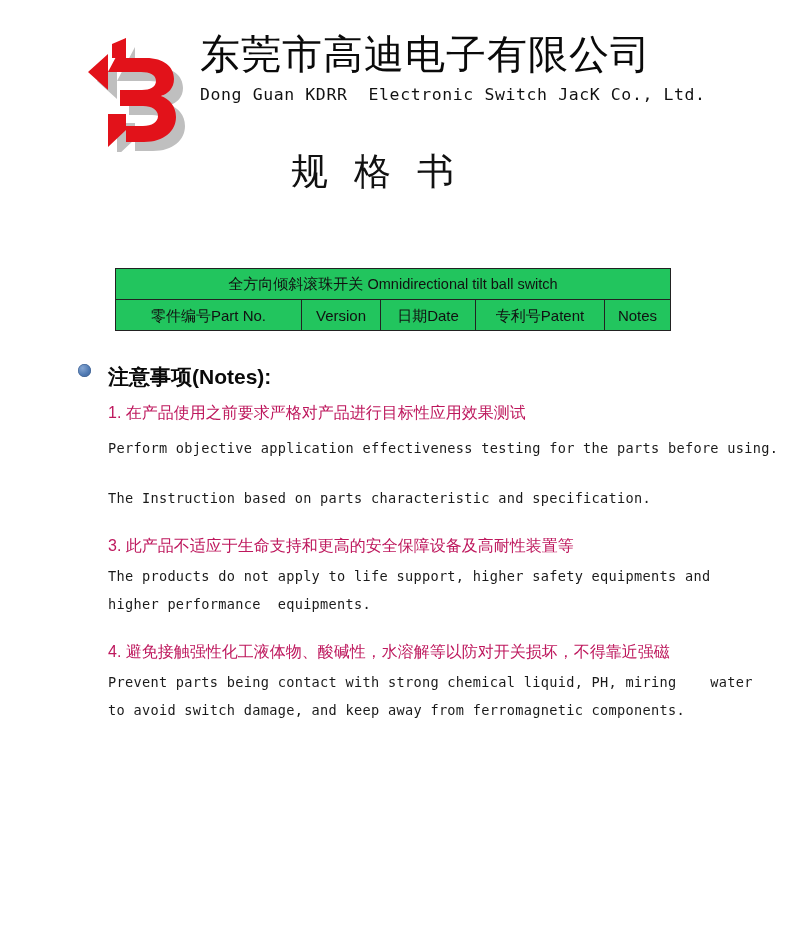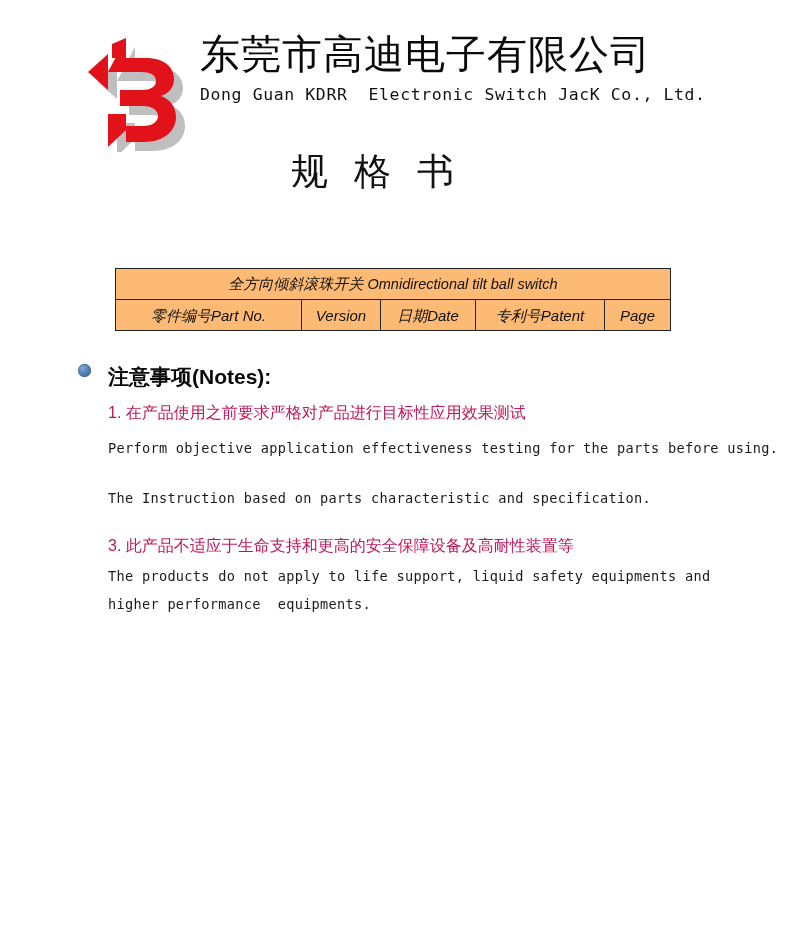--- a/index.html
+++ b/index.html
@@ -78,22 +78,21 @@
   .spec-table-wrap {
     position: absolute;
     left: 115px;
     top: 268px;
     width: 555px;
   }
   table.spec-table {
     border-collapse: collapse;
     width: 100%;
     table-layout: fixed;
-    background: #fdba74;
-    font-style: italic;
+    background: #22c55e;
   }
   table.spec-table td {
     border: 1.6px solid #222222;
     height: 26px;
     text-align: center;
     vertical-align: middle;
     font-size: 15px;
     line-height: 19px;
     padding: 2px 3px;
     color: #111111;
@@ -213,21 +212,21 @@
         <td class="title-cell" colspan="5">
           <span>全方向倾斜滚珠开关</span>
           <span class="en">Omnidirectional tilt ball switch</span>
         </td>
       </tr>
       <tr>
         <td>零件编号Part No.</td>
         <td>Version</td>
         <td>日期Date</td>
         <td>专利号Patent</td>
-        <td>Page</td>
+        <td>Notes</td>
       </tr>
     </tbody>
   </table>
 </div>
 
 <div class="notes">
 
   <div class="notes-head">
     <span class="bullet"></span>
     <span class="notes-head-text">注意事项(Notes):</span>
@@ -237,18 +236,23 @@
     <div class="note-cn">1. 在产品使用之前要求严格对产品进行目标性应用效果测试</div>
     <div class="note-en-line">Perform objective application effectiveness testing for the parts before using.</div>
   </div>
 
   <div class="note-item">
     <div class="note-en-line">The Instruction based on parts characteristic and specification.</div>
   </div>
 
   <div class="note-item note-tight">
     <div class="note-cn">3. 此产品不适应于生命支持和更高的安全保障设备及高耐性装置等</div>
-    <div class="note-en-line">The products do not apply to life support, liquid safety equipments and</div>
+    <div class="note-en-line">The products do not apply to life support, higher safety equipments and</div>
     <div class="note-en-line">higher performance  equipments.</div>
   </div>
 
+  <div class="note-item note-tight">
+    <div class="note-cn">4. 避免接触强性化工液体物、酸碱性，水溶解等以防对开关损坏，不得靠近强磁</div>
+    <div class="note-en-line">Prevent parts being contact with strong chemical liquid, PH, miring    water</div>
+    <div class="note-en-line">to avoid switch damage, and keep away from ferromagnetic components.</div>
+  </div>
 
 </div>
 
 </body></html>

